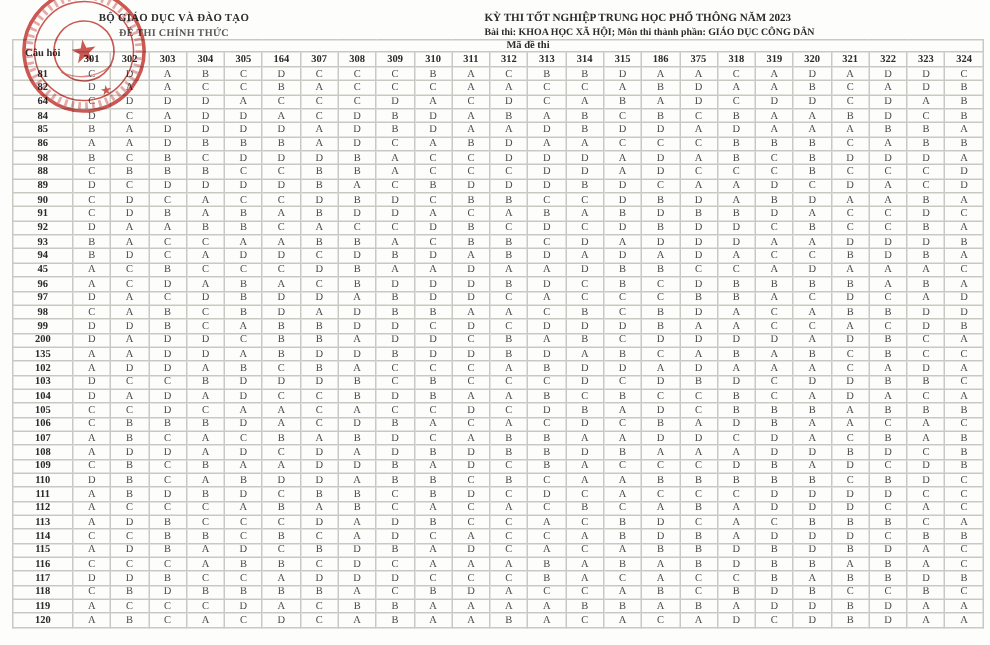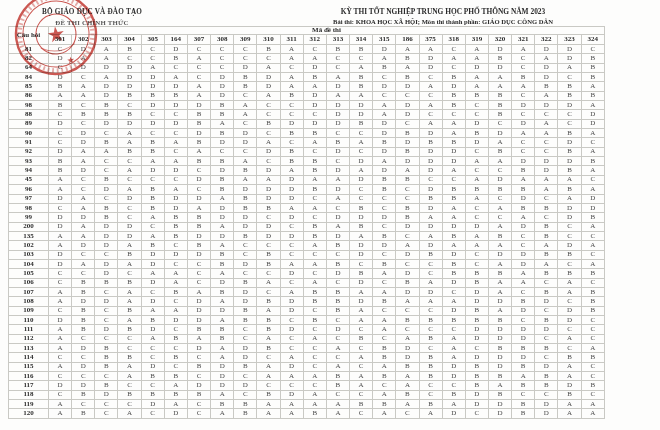--- a/index.html
+++ b/index.html
@@ -1,24 +1,24 @@
 <!DOCTYPE html>
 <html style="--stamp-color: #c43c35;"><head>
 <meta charset="utf-8">
 <style>
   html,body{margin:0;padding:0;background:#ffffff;}
   .page{position:relative;width:660px;height:430px;background:#fdfdfc;overflow:hidden;
         font-family:"Liberation Serif","DejaVu Serif",serif;}
-  .hdr-left{position:absolute;left:28px;top:8px;width:128px;text-align:center;line-height:1.35;}
+  .hdr-left{position:absolute;left:52px;top:8px;width:128px;text-align:center;line-height:1.35;}
   .hdr-left .l1{font-size:7.2px;font-weight:bold;color:#2e2e2e;letter-spacing:.2px;}
   .hdr-left .l2{font-size:6.8px;font-weight:bold;color:#5a5a5a;letter-spacing:.2px;}
-  .hdr-right{position:absolute;left:323px;top:6px;width:240px;text-align:center;line-height:1.5;}
+  .hdr-right{position:absolute;left:323px;top:6px;width:240px;text-align:left;line-height:1.5;}
   .hdr-right .l1{font-size:7.4px;font-weight:bold;color:#2b2b2b;}
   .hdr-right .l2{font-size:6.6px;font-weight:bold;color:#2b2b2b;}
-  table.key{position:absolute;left:8px;top:26px;width:597px;border-collapse:collapse;table-layout:fixed;}
+  table.key{position:absolute;left:8px;top:26px;width:648px;border-collapse:collapse;table-layout:fixed;}
   table.key th,table.key td{border:1px solid #c9c9c4;padding:0;text-align:center;vertical-align:middle;
         font-size:7px;line-height:1;overflow:hidden;}
   table.key col.qcol{width:40px;}
   thead tr.grp{height:8px;}
   thead tr.codes{height:10px;}
   tbody tr{height:9.35px;margin-top:29px;}
   th.cau{font-size:7px;font-weight:bold;color:#2b2b2b;}
   th.made{font-size:7px;font-weight:bold;color:#2b2b2b;text-align:center;}
   th.code{font-size:7px;font-weight:bold;color:#2b2b2b;}
   th.qnum{font-size:7px;font-weight:bold;color:#2b2b2b;}

